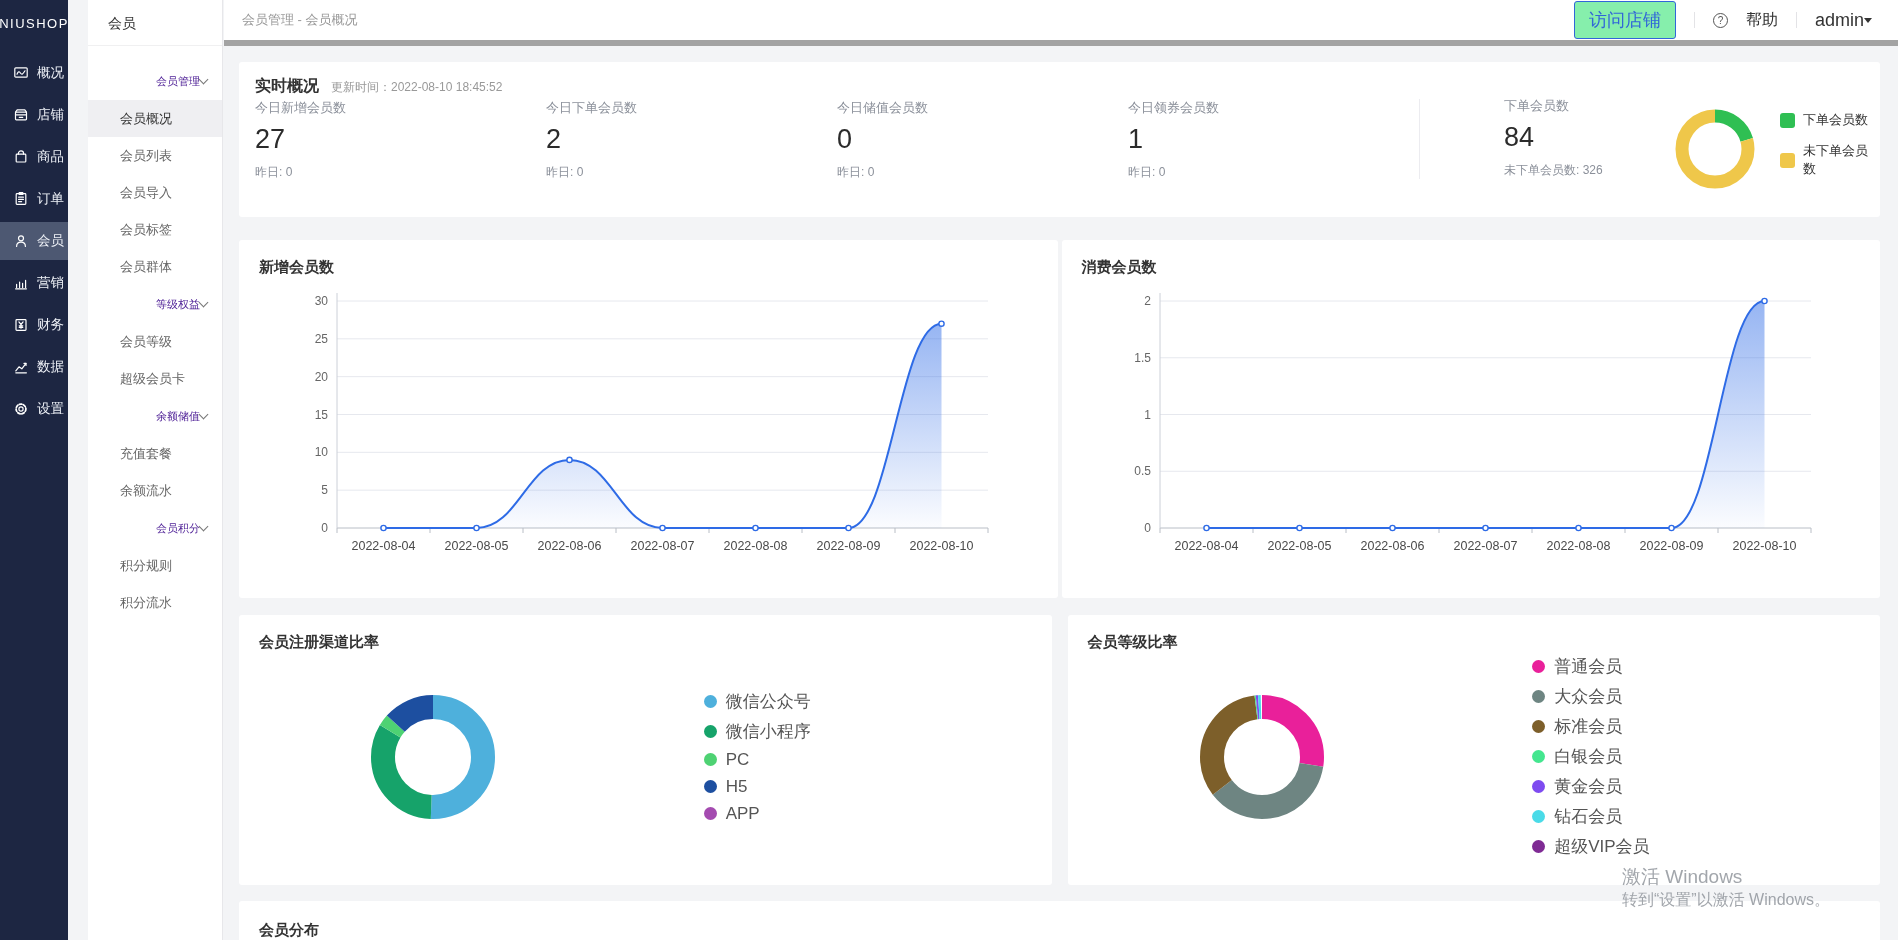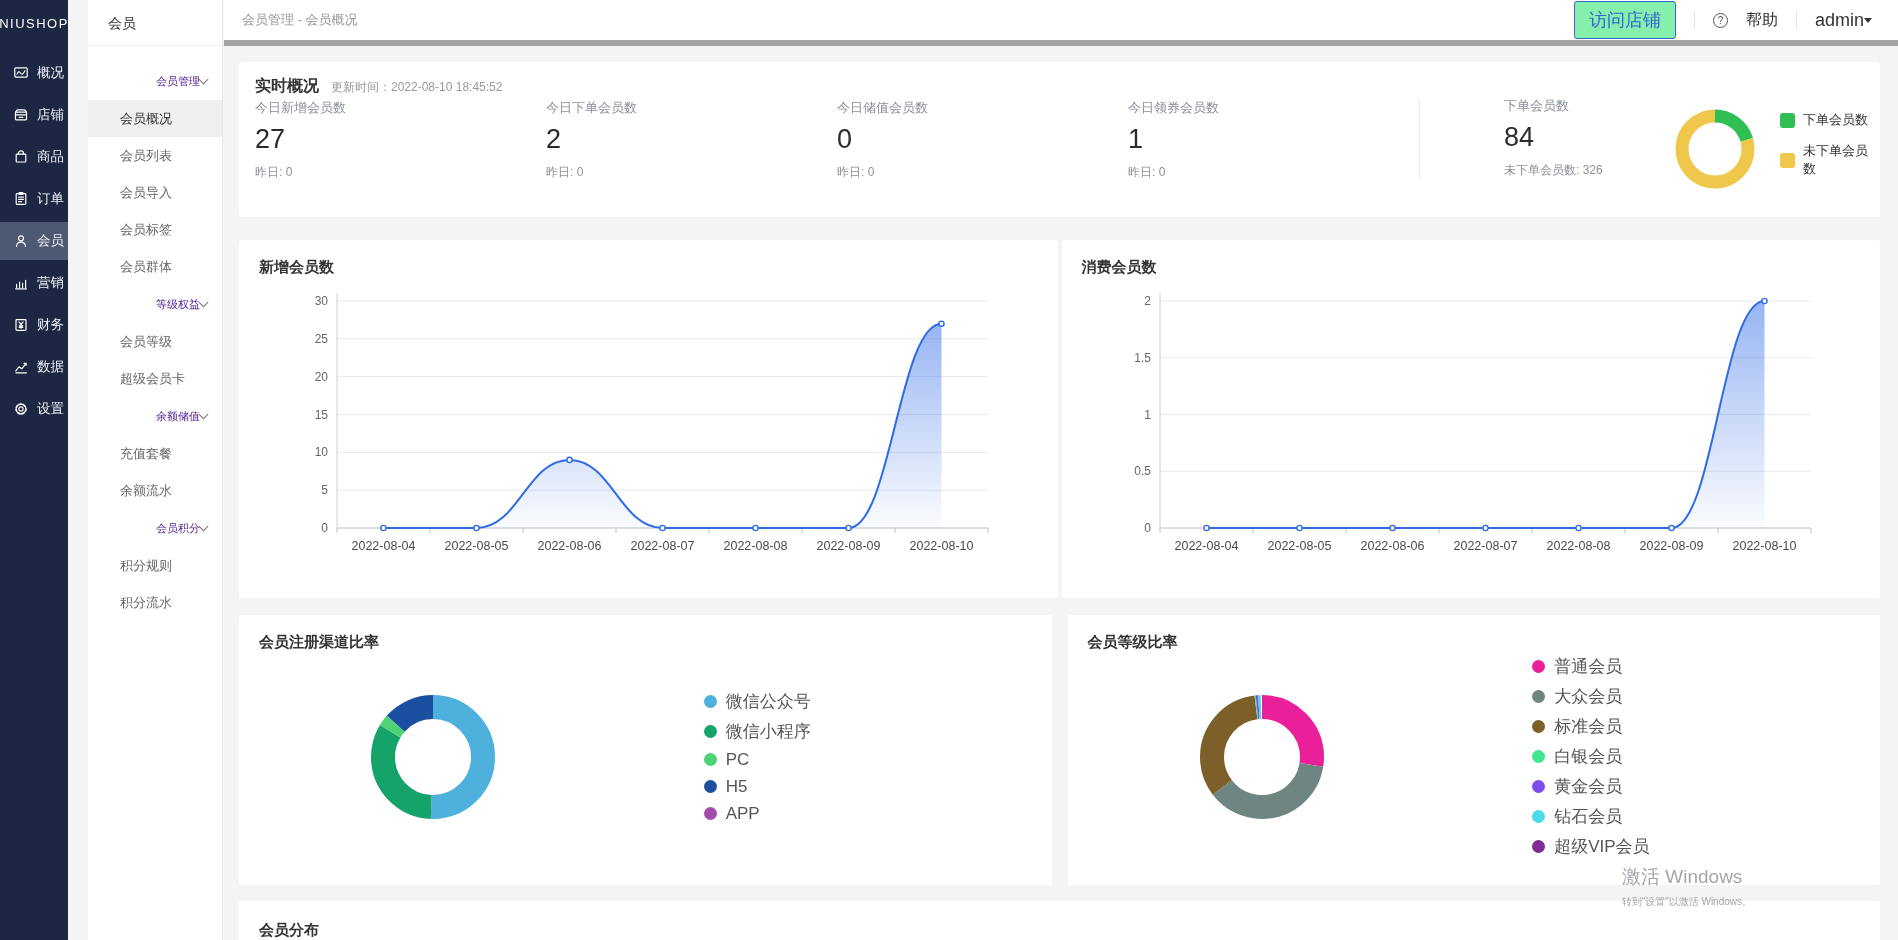--- a/index.html
+++ b/index.html
@@ -74,21 +74,21 @@
   .donut-flex{display:flex;align-items:center;height:205px;margin-top:2px}
   .donut-wrap{width:44%;display:flex;justify-content:center}
   .donut-legend{width:56%;padding-left:96px;display:flex;flex-direction:column;gap:7px}
   .dl-item{display:flex;align-items:center;gap:9px;font-size:17px;color:#555}
   .dl-dot{width:13px;height:13px;border-radius:50%;flex:0 0 13px}
 
   .bottom-card{margin-top:16px;height:110px;padding:20px 0 0 20px}
 
   .watermark{position:absolute;left:1622px;top:864px;z-index:10;pointer-events:none;color:#8b9097}
   .wm1{font-size:19px;opacity:.8}
-  .wm2{font-size:10px;opacity:.8;margin-top:5px}
+  .wm2{font-size:16px;opacity:.8;}
 </style>
 </head>
 <body>
 
 <aside class="main-sidebar">
   <div class="logo">NIUSHOP</div>
   <nav class="main-nav">
       <div class="nav-item">
         <span class="nav-icon">
           <svg viewBox="0 0 16 16">

